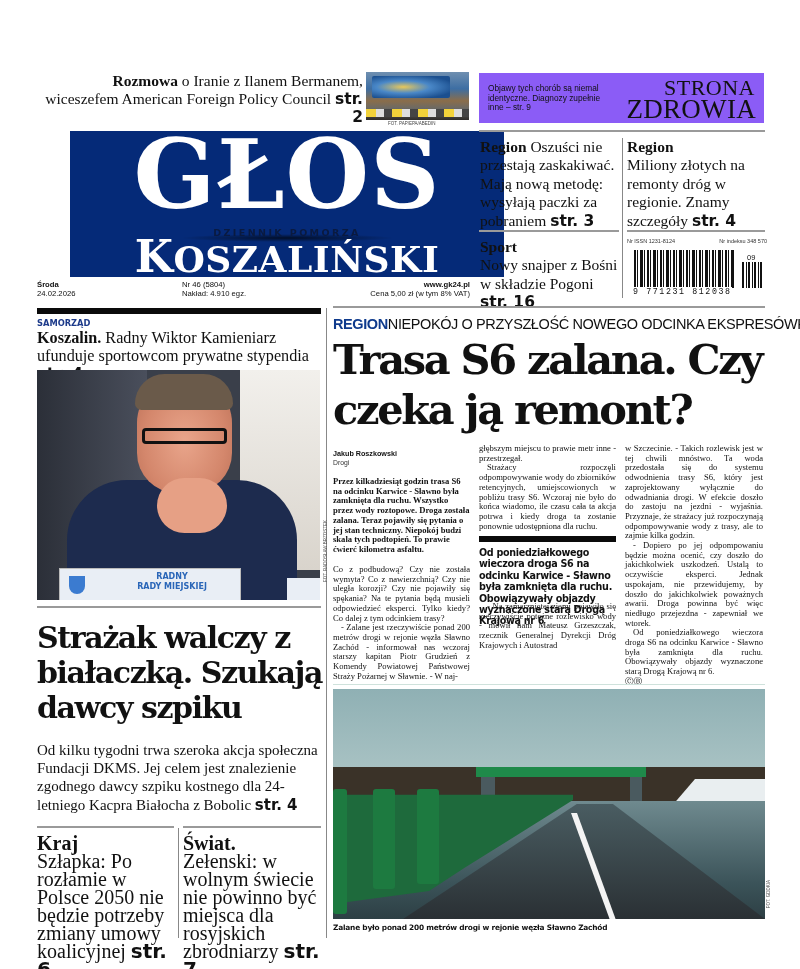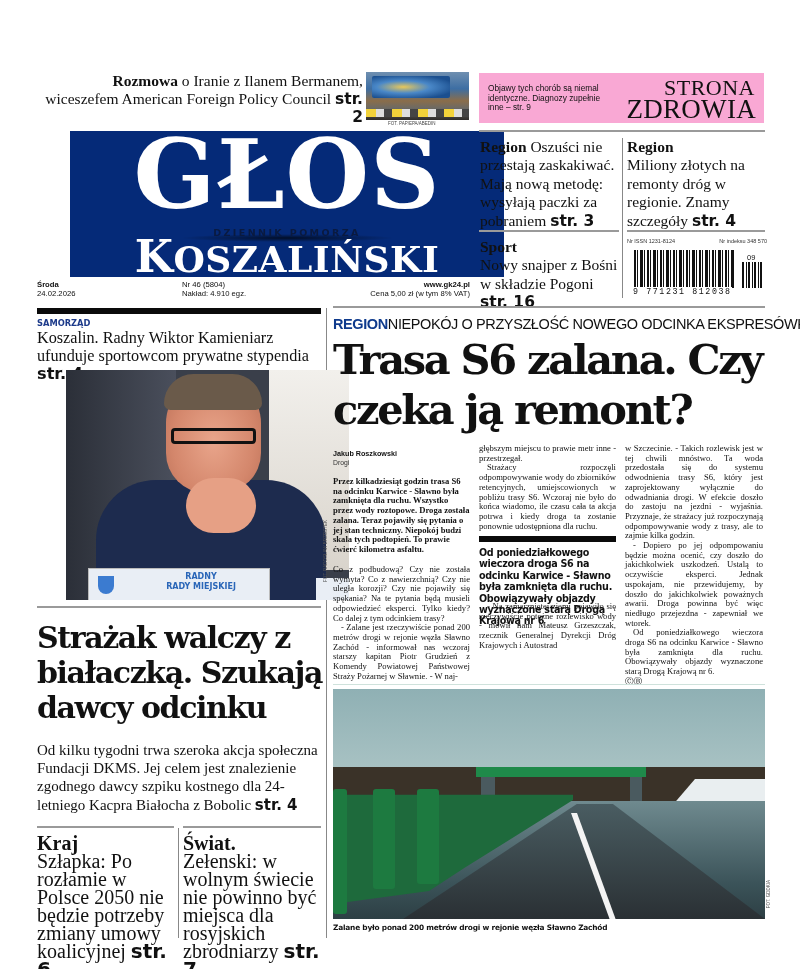--- a/index.html
+++ b/index.html
@@ -10,21 +10,21 @@
 
   
   #top-teaser { left:38px; top:72px; width:325px; text-align:right; font-size:15.5px; line-height:18px; }
   #top-teaser .kicker { font-weight:bold; }
   #top-photo { left:366px; top:72px; width:103px; height:48px; background:linear-gradient(180deg,#6f8fb0 0%,#3d6ea3 35%,#8a6d4a 60%,#6d6a64 75%,#2e2c2a 100%); overflow:hidden; }
   #top-photo .map { position:absolute; left:6px; top:4px; width:78px; height:22px; background:radial-gradient(ellipse at 40% 50%,#e8c85a 0%,#4a88c8 40%,#1b4f8f 80%); border-radius:2px; }
   #top-photo .cars { position:absolute; left:0; right:0; bottom:3px; height:8px; background:repeating-linear-gradient(90deg,#f2d23a 0 10px,#ddd 10px 18px,#444 18px 26px); }
   #top-photo-credit { left:388px; top:121px; font-size:4.5px; color:#444; font-family:"Liberation Sans", sans-serif; }
 
   
-  #health-box { left:479px; top:73px; width:285px; height:50px; background:#f9a8d4; }
+  #health-box { left:479px; top:73px; width:285px; height:50px; background:#8b5cf6; }
   #health-text { left:9px; top:11px; width:125px; font-size:8.3px; line-height:9.6px; font-family:"Liberation Sans", sans-serif; }
   #health-title1 { right:9px; top:4px; font-size:22px; letter-spacing:0.5px; font-family:"Liberation Serif", serif; line-height:22px; }
   #health-title2 { right:8px; top:22px; font-size:27px; font-family:"Liberation Serif", serif; line-height:28px; letter-spacing:0.3px; }
 
   
   #masthead { left:37px; top:131px; width:434px; height:146px; background:#052a78; overflow:hidden;margin-left:33px; }
   #mast-glos { left:0; width:434px; top:-8px; text-align:center; color:#fff; font-family:"DejaVu Serif", serif; font-weight:bold; font-size:96px; line-height:104px; letter-spacing:1px; }
   #mast-sub { left:0; width:434px; top:96px; text-align:center; color:#0a1a40; font-family:"DejaVu Sans", sans-serif; font-weight:bold; font-size:9.5px; letter-spacing:2.4px; }
   #mast-shadow { left:110px; top:103px; width:215px; height:8px; background:radial-gradient(ellipse at center,#000a 0%,transparent 70%); }
   #mast-kosz { left:0; width:434px; top:106px; text-align:center; color:#fff; font-family:"DejaVu Serif", serif; font-weight:bold; font-size:36px; line-height:40px; letter-spacing:0.5px; }
@@ -50,23 +50,23 @@
   #barcode { left:7px; top:12px; width:100px; height:38px; background:repeating-linear-gradient(90deg,#111 0 2px,#fff 2px 3px,#111 3px 4px,#fff 4px 6px,#111 6px 9px,#fff 9px 10px,#111 10px 11px,#fff 11px 13px); }
   #barcode2 { left:115px; top:24px; width:22px; height:26px; background:repeating-linear-gradient(90deg,#111 0 2px,#fff 2px 4px,#111 4px 5px,#fff 5px 6px); }
   #barcode-num { left:6px; top:49px; font-family:"Liberation Mono", monospace; font-size:8.3px; background:#fff; letter-spacing:1.6px; }
   #barcode-addon { left:120px; top:15px; font-family:"Liberation Sans", sans-serif; font-size:7.5px; }
 
   
   #black-bar-left { left:37px; top:308px; width:284px; height:6px; background:#0a0a0a; }
   #col-divider { left:326px; top:308px; width:1px; height:630px; background:#888; }
   #samorzad-kicker { left:37px; top:318px; font-family:"DejaVu Sans", sans-serif; font-weight:bold; font-size:8.3px; color:#1c3a8a; }
   #samorzad-text { left:37px; top:329px; width:290px; font-size:16.2px; line-height:18px; }
-  #samorzad-text .kicker { font-weight:normal; }
-
-  #person-photo { left:37px; top:370px; width:283px; height:230px; background:#3a3f4a; overflow:hidden;margin-left:29px; }
+  #samorzad-text .kicker { font-weight:bold; }
+
+  #person-photo { left:37px; top:370px; width:283px; height:230px; background:#3a3f4a; overflow:hidden; }
   #person-photo .bgl { position:absolute; left:0; top:0; width:110px; height:230px; background:linear-gradient(90deg,#2b2f38,#4a4f5c); }
   #person-photo .bgr { position:absolute; right:0; top:0; width:80px; height:200px; background:linear-gradient(180deg,#f2f0ec,#d9d4cc); }
   #person-photo .suit { position:absolute; left:30px; top:110px; width:230px; height:130px; background:#1d2b4e; border-radius:60px 60px 0 0; }
   #person-photo .face { position:absolute; left:100px; top:8px; width:95px; height:115px; background:radial-gradient(ellipse at 50% 55%,#e9a58b 0%,#d4876c 60%,#b96e55 100%); border-radius:45px 45px 40px 40px; }
   #person-photo .hair { position:absolute; left:98px; top:4px; width:98px; height:36px; background:#6a5a4a; border-radius:45px 45px 10px 10px; }
   #person-photo .glasses { position:absolute; left:105px; top:58px; width:85px; height:16px; border:3px solid #111; border-radius:4px; box-sizing:border-box; }
   #person-photo .hands { position:absolute; left:120px; top:108px; width:70px; height:55px; background:#e6a085; border-radius:30px; }
   #person-photo .plate { position:absolute; left:22px; top:198px; width:180px; height:32px; background:#e9eef5; border:1px solid #bbb; }
   #person-photo .plate2 { position:absolute; left:250px; top:208px; width:40px; height:22px; background:#e9eef5; }
   #plate-text { position:absolute; left:60px; top:202px; width:150px; text-align:center; font-family:"DejaVu Sans", sans-serif; font-weight:bold; font-size:8px; line-height:10px; color:#2a66b8; }
@@ -197,21 +197,21 @@
   <div class="plate2"></div>
   <div id="plate-logo"></div>
   <div id="plate-text">
     <div>RADNY</div>
     <div>RADY MIEJSKIEJ</div>
   </div>
 </div>
 <div class="abs" id="person-credit">FOT. RADOSŁAW BRZOSTEK</div>
 
 <div class="abs" id="hr-left-mid"></div>
-<div class="abs" id="strazak-title">Strażak walczy z białaczką. Szukają dawcy odcinku</div>
+<div class="abs" id="strazak-title">Strażak walczy z białaczką. Szukają dawcy szpiku</div>
 <div class="abs lserif" id="strazak-lead">
   <span>Od kilku tygodni trwa szeroka akcja społeczna Fundacji DKMS. Jej celem jest znalezienie zgodnego dawcy szpiku kostnego dla 24-letniego Kacpra Białocha z Bobolic </span><b class="pg">str. 4</b>
 </div>
 
 <div class="abs" id="hr-kraj"></div>
 <div class="abs" id="hr-swiat"></div>
 <div class="abs" id="vline-bottom"></div>
 <div class="abs lserif mini" id="kraj">
   <div class="kicker">Kraj</div><span>Szłapka: Po rozłamie w Polsce 2050 nie będzie potrzeby zmiany umowy koalicyjnej </span><b class="pg">str. 6</b>
 </div>

